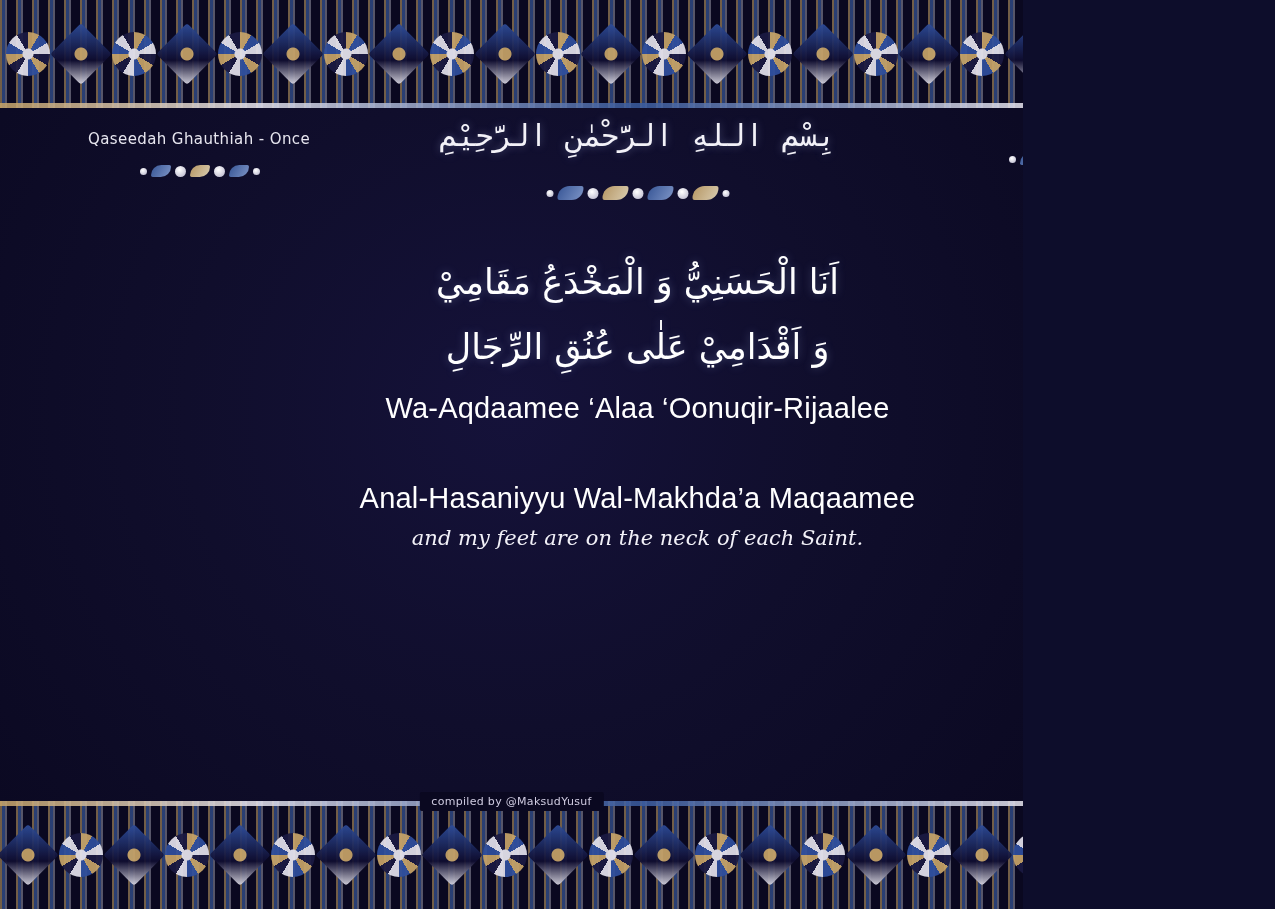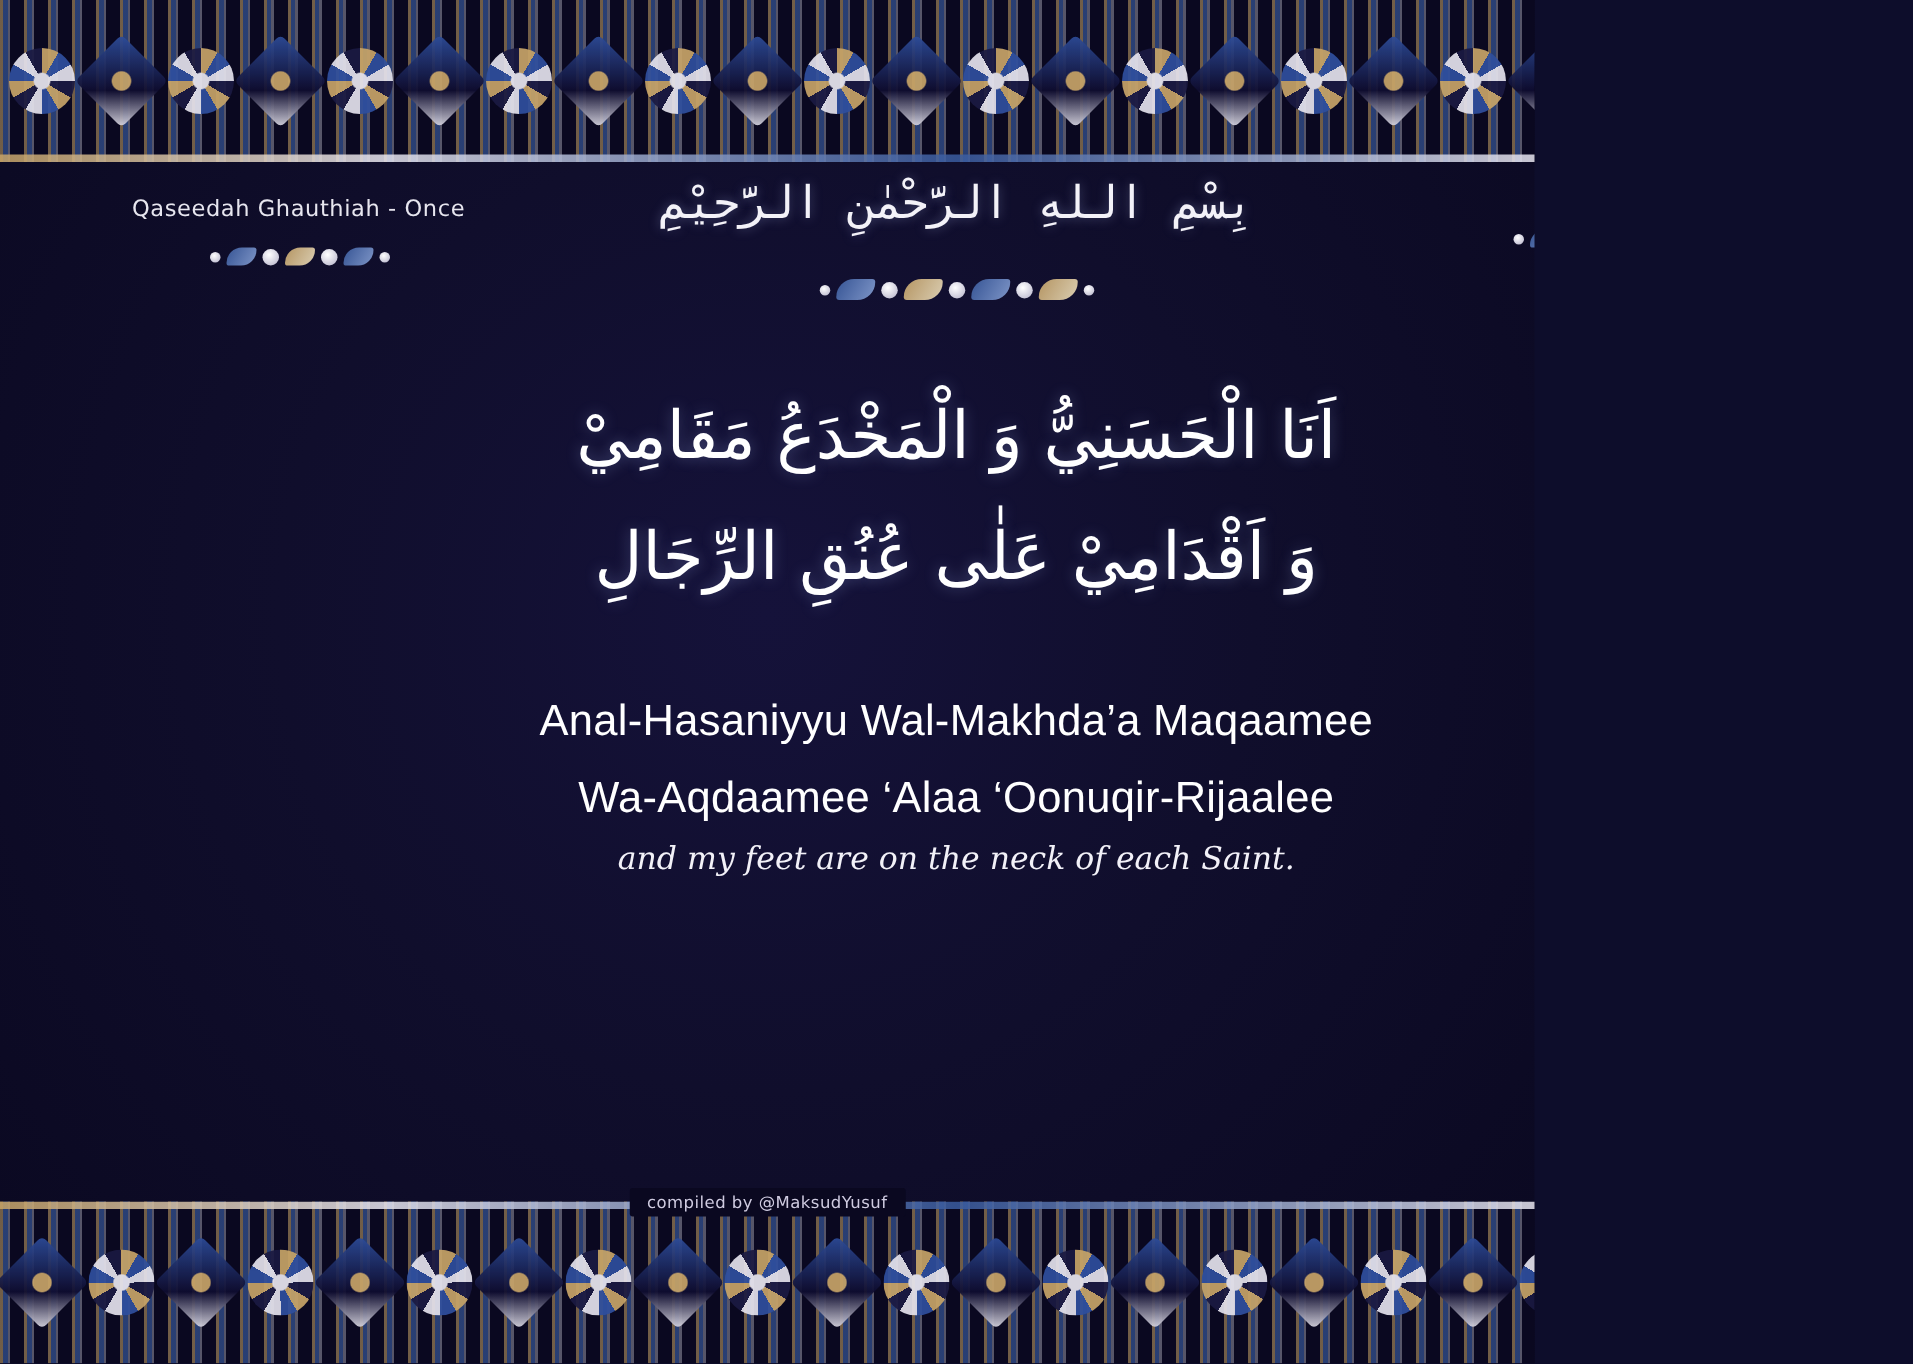--- a/index.html
+++ b/index.html
@@ -156,21 +156,21 @@
   .content {
     position: absolute;
     top: 250px; left: 0; width: 1275px;
     text-align: center;
   }
 
   .arabic {
     color: #ffffff;
     direction: rtl;
     font-family: "DejaVu Sans", sans-serif;
-    font-size: 44px;
+    font-size: 35px;
     line-height: 1.85;
     letter-spacing: 1px;
     text-shadow: 0 0 10px rgba(170,190,255,.30);
     padding: 0 150px;
   }
 
   .translit {
     margin-top: 46px;
     color: #ffffff;
     font-family: "Liberation Sans", sans-serif;
@@ -285,22 +285,22 @@
       <span class="leaf"></span>
       <span class="dot small"></span>
     </div>
   </div>
 
   <div class="content">
 
     <div class="arabic">اَنَا الْحَسَنِيُّ وَ الْمَخْدَعُ مَقَامِيْ</div>
     <div class="arabic">وَ اَقْدَامِيْ عَلٰى عُنُقِ الرِّجَالِ</div>
 
+    <div class="translit" style="margin-top:6px;">Wa-Aqdaamee ‘Alaa ‘Oonuqir-Rijaalee</div>
     <div class="translit">Anal-Hasaniyyu Wal-Makhda’a Maqaamee</div>
-    <div class="translit" style="margin-top:6px;">Wa-Aqdaamee ‘Alaa ‘Oonuqir-Rijaalee</div>
 
     <div class="meaning" style="margin-top:0;">and my feet are on the neck of each Saint.</div>
   </div>
 
   <div class="credit">compiled by @MaksudYusuf</div>
 
   <div class="border-band bottom">
     <div class="band-edge"></div>
     <div class="band-motifs">
       <span class="motif alt"></span>

